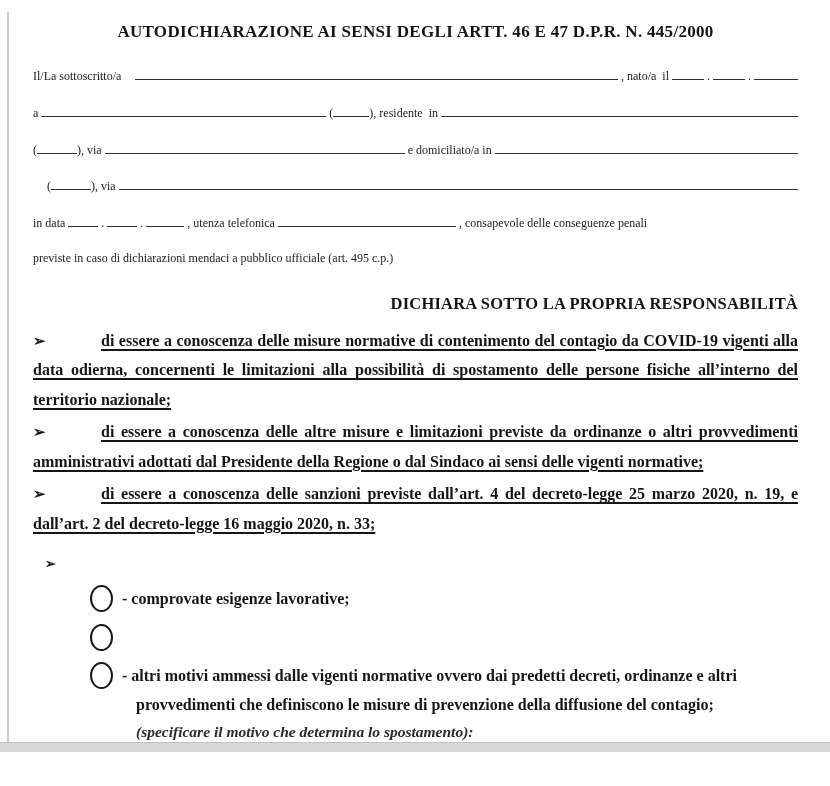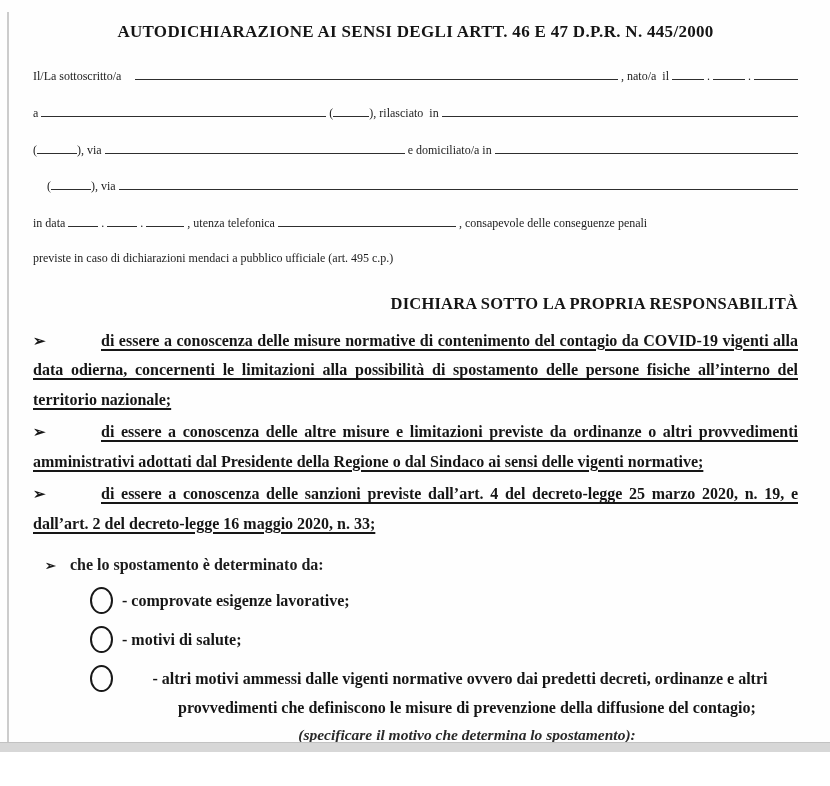--- a/index.html
+++ b/index.html
@@ -21,68 +21,66 @@
   .resp-heading{font-size:16.5px;font-weight:700;text-align:right;letter-spacing:.2px;
                 margin:6px 0 12px 0;color:#151515;}
   .decl{position:relative;margin:0 0 3px 0;text-indent:68px;text-align:justify;
         font-size:16px;font-weight:700;line-height:29.5px;color:#161616;}
   .decl .arrow{position:absolute;left:0;top:1px;text-indent:0;font-size:15px;}
   .decl-text{text-decoration:underline;text-decoration-thickness:1.5px;text-underline-offset:3px;}
   .movement-intro{display:flex;align-items:baseline;margin:18px 0 12px 12px;
                   font-size:16px;font-weight:700;}
   .movement-intro .arrow-sm{font-size:13px;flex:0 0 auto;}
   .movement-intro .gap{display:inline-block;width:14px;flex:0 0 auto;}
-  .options{margin-left:57px;text-align:center;}
+  .options{margin-left:57px;}
   .option{display:flex;align-items:flex-start;margin-bottom:10px;}
   .radio{display:inline-block;flex:0 0 auto;width:19px;height:23px;margin-top:1px;
          border:2.3px solid #181818;border-radius:50%;background:transparent;}
   .option-text{font-size:16px;font-weight:700;line-height:29px;margin-left:9px;
                padding-left:14px;text-indent:-14px;color:#161616;}
   .note{font-style:italic;font-weight:700;font-size:15.5px;line-height:24px;
         text-indent:0;margin-top:1px;color:#2a2a2a;}
 </style>
 </head>
 <body>
 
 <div class="page">
   <div class="scan-edge-left"></div>
   <div class="scan-edge-bottom"></div>
 
   <h1 class="doc-title">AUTODICHIARAZIONE AI SENSI DEGLI ARTT. 46 E 47 D.P.R. N. 445/2000</h1>
 
   <div class="fill-lines">
       <div class="form-line"><span class="seg-text">Il/La sottoscritto/a</span><span class="seg-space" style="width: 14px;"></span><span class="seg-blank grow"></span><span class="seg-text"> , nato/a  il </span><span class="seg-blank" style="width: 32px;"></span><span class="seg-text"> . </span><span class="seg-blank" style="width: 32px;"></span><span class="seg-text"> . </span><span class="seg-blank" style="width: 44px;"></span></div>
-      <div class="form-line"><span class="seg-text">a </span><span class="seg-blank" style="width: 285px;"></span><span class="seg-text"> (</span><span class="seg-blank" style="width: 36px;"></span><span class="seg-text">), rilasciato  in </span><span class="seg-blank grow"></span></div>
+      <div class="form-line"><span class="seg-text">a </span><span class="seg-blank" style="width: 285px;"></span><span class="seg-text"> (</span><span class="seg-blank" style="width: 36px;"></span><span class="seg-text">), residente  in </span><span class="seg-blank grow"></span></div>
       <div class="form-line"><span class="seg-text">(</span><span class="seg-blank" style="width: 40px;"></span><span class="seg-text">), via </span><span class="seg-blank" style="width: 300px;"></span><span class="seg-text"> e domiciliato/a in </span><span class="seg-blank grow"></span></div>
       <div class="form-line" style="padding-left: 14px;"><span class="seg-text">(</span><span class="seg-blank" style="width: 40px;"></span><span class="seg-text">), via </span><span class="seg-blank" style="width: 285px;"></span><span class="seg-blank grow"></span></div>
       <div class="form-line"><span class="seg-text">in data </span><span class="seg-blank" style="width: 30px;"></span><span class="seg-text"> . </span><span class="seg-blank" style="width: 30px;"></span><span class="seg-text"> . </span><span class="seg-blank" style="width: 38px;"></span><span class="seg-text"> , utenza telefonica </span><span class="seg-blank" style="width: 178px;"></span><span class="seg-text"> , consapevole delle conseguenze penali</span></div>
       <div class="form-line"><span class="seg-text">previste in caso di dichiarazioni mendaci a pubblico ufficiale </span><span class="seg-text bold">(art. 495 c.p.)</span></div>
     </div>
 
   <h2 class="resp-heading">DICHIARA SOTTO LA PROPRIA RESPONSABILITÀ</h2>
 
   <div>
       <p class="decl"><span class="arrow">➢</span><span class="decl-text">di essere a conoscenza delle misure normative di contenimento del contagio da COVID-19 vigenti alla data odierna, concernenti le limitazioni alla possibilità di spostamento delle persone fisiche all’interno del territorio nazionale;</span></p>
       <p class="decl"><span class="arrow">➢</span><span class="decl-text">di essere a conoscenza delle altre misure e limitazioni previste da ordinanze o altri provvedimenti amministrativi adottati dal Presidente della Regione o dal Sindaco ai sensi delle vigenti normative;</span></p>
       <p class="decl"><span class="arrow">➢</span><span class="decl-text">di essere a conoscenza delle sanzioni previste dall’art. 4 del decreto-legge 25 marzo 2020, n. 19, e dall’art. 2 del decreto-legge 16 maggio 2020, n. 33;</span></p>
     </div>
 
   <div class="movement-intro">
     <span class="arrow-sm">➢</span>
     <span class="gap"></span>
-    <span>che lo spostamento è determinato da:</span>
   </div>
 
   <div class="options">
       <div class="option">
         <span class="radio"></span>
         <div class="option-text">- comprovate esigenze lavorative;</div>
       </div>
       <div class="option">
         <span class="radio"></span>
-        <div class="option-text">- motivi di salute;</div>
       </div>
       <div class="option">
         <span class="radio"></span>
         <div class="option-text">- altri motivi ammessi dalle vigenti normative ovvero dai predetti decreti, ordinanze e altri provvedimenti che definiscono le misure di prevenzione della diffusione del contagio;<div class="note">(specificare il motivo che determina lo spostamento):</div></div>
       </div>
     </div>
 </div>
 
 </body></html>

